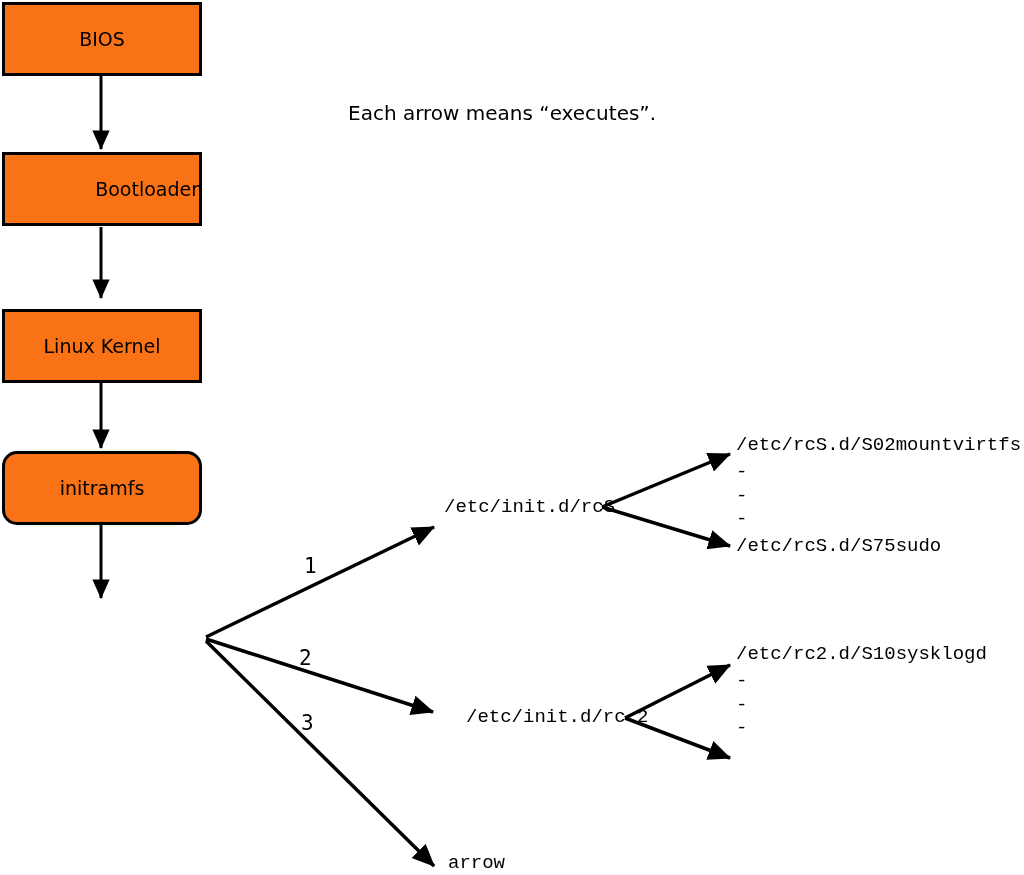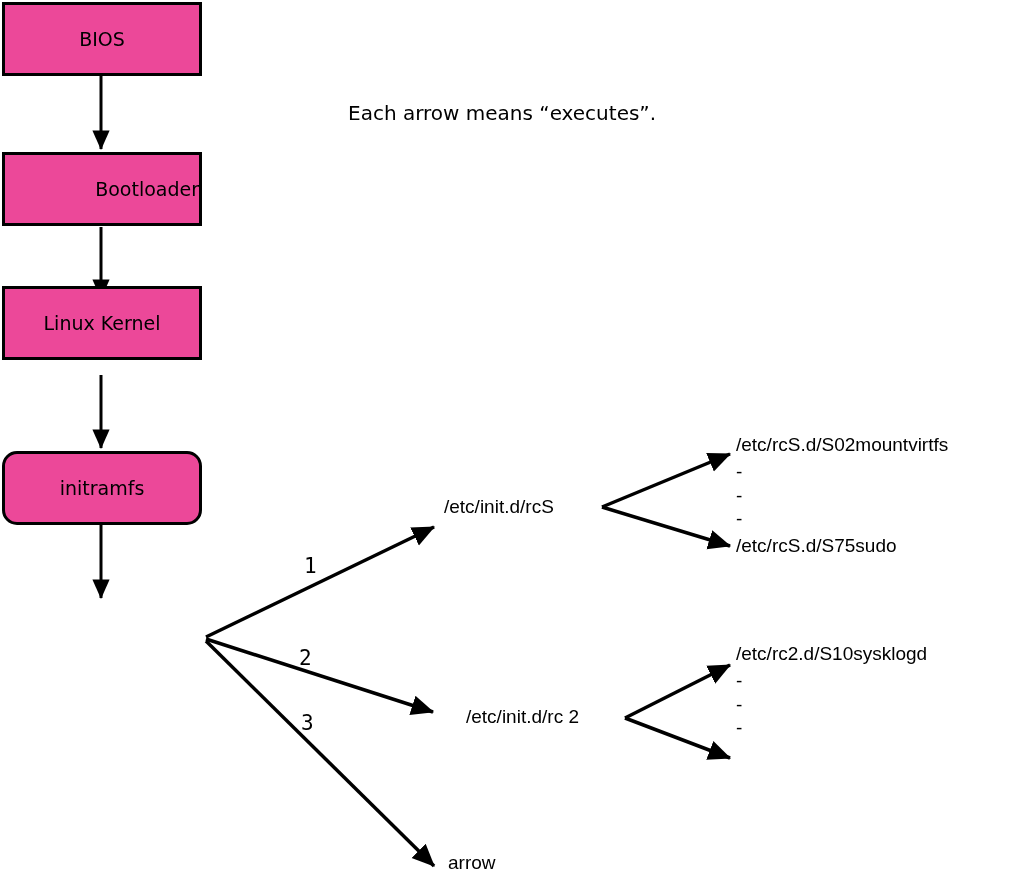--- a/index.html
+++ b/index.html
@@ -23,43 +23,43 @@
     width: 1024px;
     height: 875px;
   }
   .box {
     position: absolute;
     left: 2px;
     width: 200px;
     height: 74px;
     border: 3px solid #000000;
     box-sizing: border-box;
-    background: #ec4899;
+    background: #f97316;
     display: flex;
     align-items: center;
     justify-content: center;
     font-size: 19px;
   }
   #box-bios       { top: 2px; }
   #box-bootloader { top: 152px; justify-content: flex-end; }
-  #box-kernel     { top: 286px; }
+  #box-kernel     { top: 309px; }
   #box-initramfs  { top: 451px; border-radius: 15px; }
   #box-init       { top: 601px; }
 
   .caption {
     position: absolute;
     left: 348px;
     top: 101px;
     font-size: 20px;
     line-height: 24px;
     white-space: pre;
   }
   .mono {
     position: absolute;
-    font-family: Liberation Sans, sans-serif;
+    font-family: Liberation Mono, monospace;
     font-size: 19px;
     line-height: 22px;
     white-space: pre;
   }
   .num {
     position: absolute;
     font-family: "DejaVu Sans Mono", monospace;
     font-size: 21px;
     line-height: 21px;
   }

